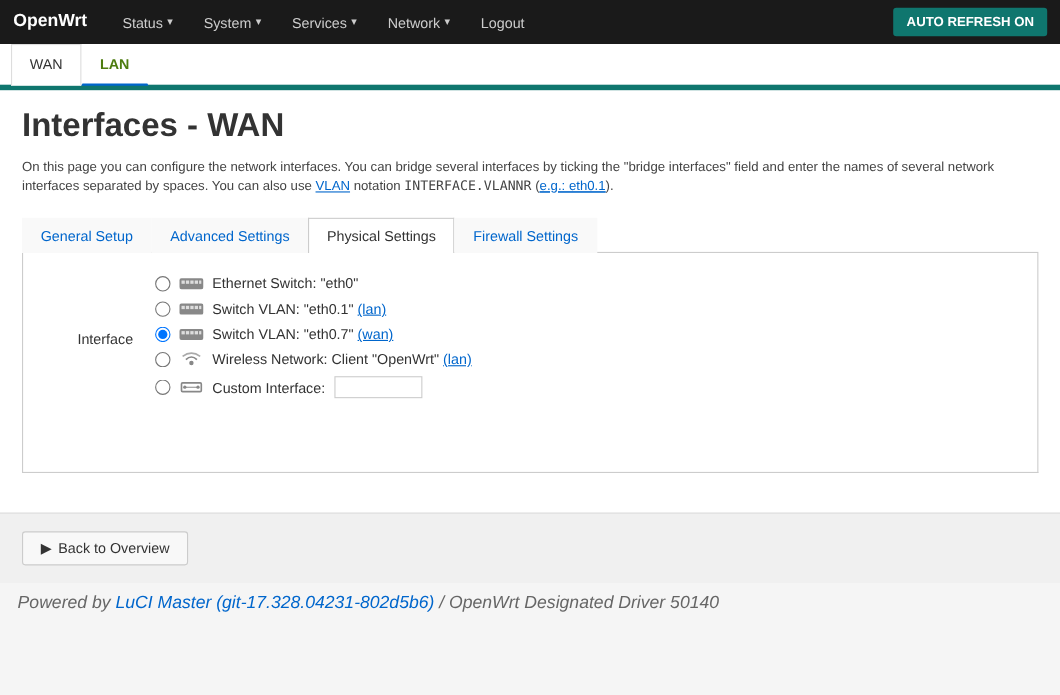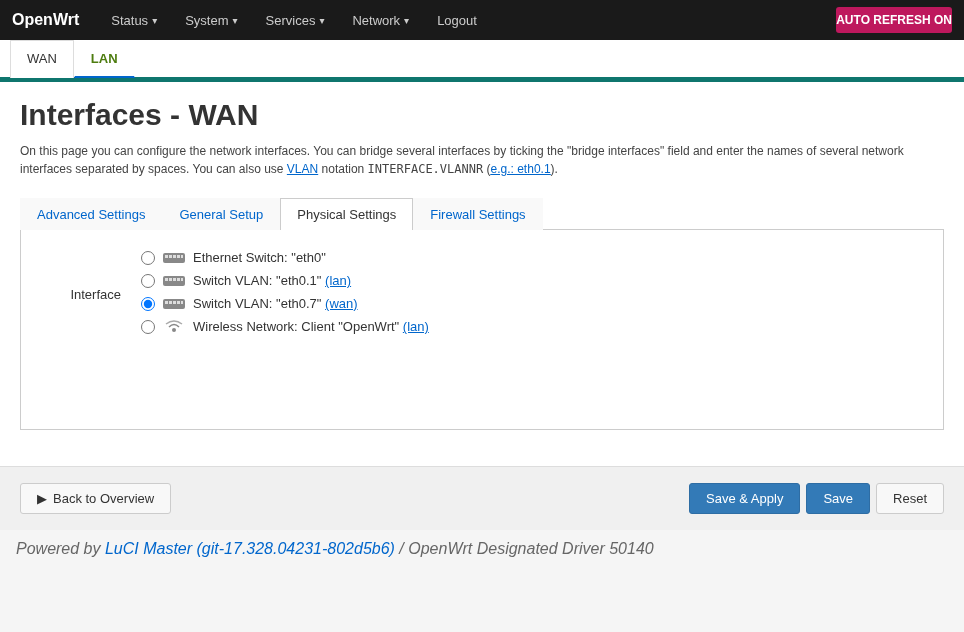--- a/index.html
+++ b/index.html
@@ -31,24 +31,24 @@
       text-decoration: none;
       padding: 8px 12px;
       display: flex;
       align-items: center;
       gap: 4px;
       font-size: 13px;
     }
     .nav-menu li a .arrow { font-size: 10px; }
     .logout-link { color: #ccc; text-decoration: none; padding: 8px 12px; font-size: 13px; }
     .auto-refresh-btn {
-      background: #be185d;
+      background: #0f766e;
       color: #fff;
       border: none;
-      padding: 6px 0;
+      padding: 6px 12px;
       font-size: 12px;
       font-weight: bold;
       cursor: pointer;
       border-radius: 3px;
     }
 
     
     .main-content {
       background: #fff;
       margin: 0;
@@ -266,22 +266,22 @@
   </div>
 
   <div class="page-body">
     <h1 class="page-title">Interfaces - WAN</h1>
     <p class="page-description">
       On this page you can configure the network interfaces. You can bridge several interfaces by ticking the "bridge interfaces" field and enter the names of several network interfaces separated by spaces. You can also use <a href="#">VLAN</a> notation <code>INTERFACE.VLANNR</code> (<a href="#"><span style="text-decoration:underline">e.g.: eth0.1</span></a>).
     </p>
 
 
     <div class="config-tabs">
+      <div class="config-tab">General Setup</div>
       <div class="config-tab">Advanced Settings</div>
-      <div class="config-tab">General Setup</div>
       <div class="config-tab active">Physical Settings</div>
       <div class="config-tab" style="color:#0066cc;">Firewall Settings</div>
     </div>
 
     <div class="config-content">
       <div class="interface-row">
         <div class="interface-label">Interface</div>
         <div class="interface-options">
 
           <div class="interface-option">
@@ -326,35 +326,41 @@
           <div class="interface-option">
             <input type="radio" name="interface" id="opt4" style="">
             <svg class="net-icon" viewBox="0 0 22 14" xmlns="http://www.w3.org/2000/svg">
               <circle cx="11" cy="10" r="2" fill="#888"></circle>
               <path d="M6 7 Q11 2 16 7" stroke="#888" stroke-width="1.5" fill="none"></path>
               <path d="M3 4 Q11 -2 19 4" stroke="#aaa" stroke-width="1.5" fill="none"></path>
             </svg>
             <label for="opt4" class="option-text">Wireless Network: Client "OpenWrt" <a href="#" class="link-tag">(lan)</a></label>
           </div>
 
+          <div class="interface-option">
+            <input type="radio" name="interface" id="opt5" style="">
+            <svg class="net-icon" viewBox="0 0 22 14" xmlns="http://www.w3.org/2000/svg">
+              <rect x="2" y="3" width="18" height="8" rx="1" fill="none" stroke="#888" stroke-width="1.5"></rect>
+              <line x1="5" y1="7" x2="17" y2="7" stroke="#888" stroke-width="1"></line>
+              <circle cx="5" cy="7" r="1.5" fill="#888"></circle>
+              <circle cx="17" cy="7" r="1.5" fill="#888"></circle>
+            </svg>
+            <label for="opt5" class="option-text">Custom Interface:</label>
+            <input type="text" class="custom-input" value="" style="">
+          </div>
 
         </div>
       </div>
     </div>
   </div>
 
   <div class="footer-bar">
     <button class="btn btn-default back-btn">
       <span>▶</span>
       <span>Back to Overview</span>
     </button>
-    <div class="btn-group">
-      <button class="btn btn-primary">Save &amp; Apply</button>
-      <button class="btn btn-primary">Save</button>
-      <button class="btn btn-default">Reset</button>
-    </div>
   </div>
 
 </div>
 
 <div class="page-footer">
   Powered by <a href="#">LuCI Master (git-17.328.04231-802d5b6)</a> / OpenWrt Designated Driver 50140
 </div>
 
 </body></html>

